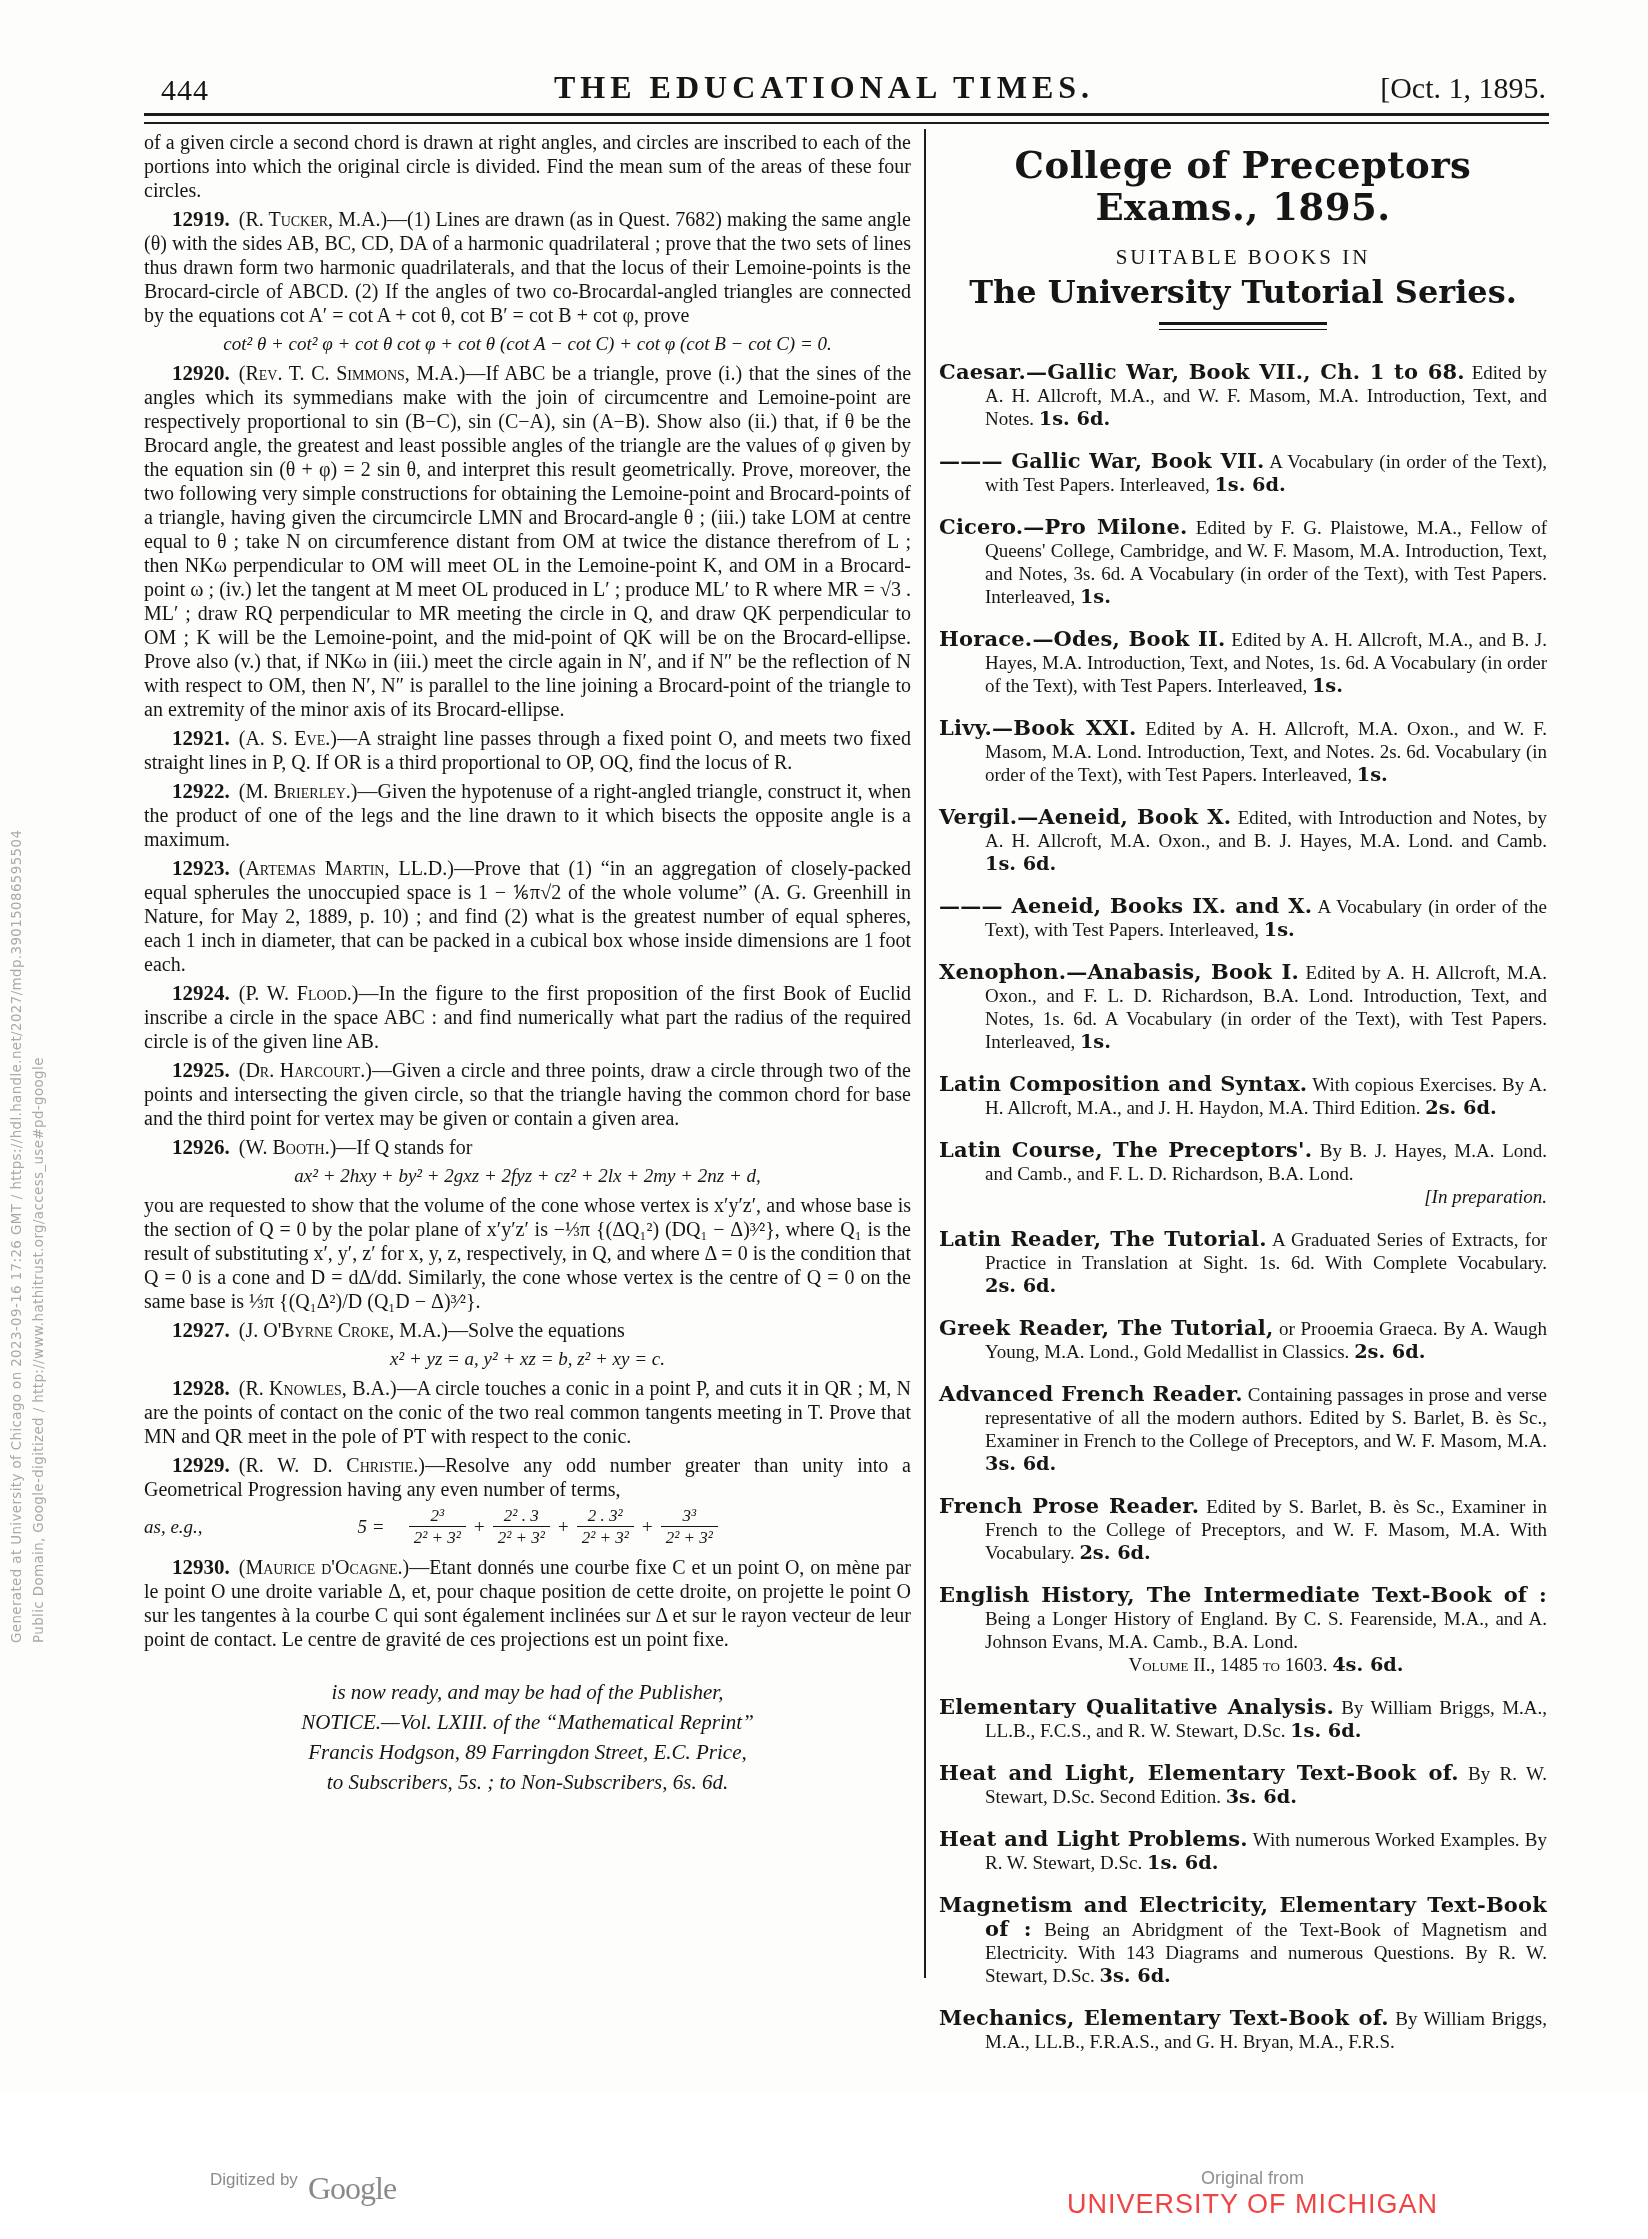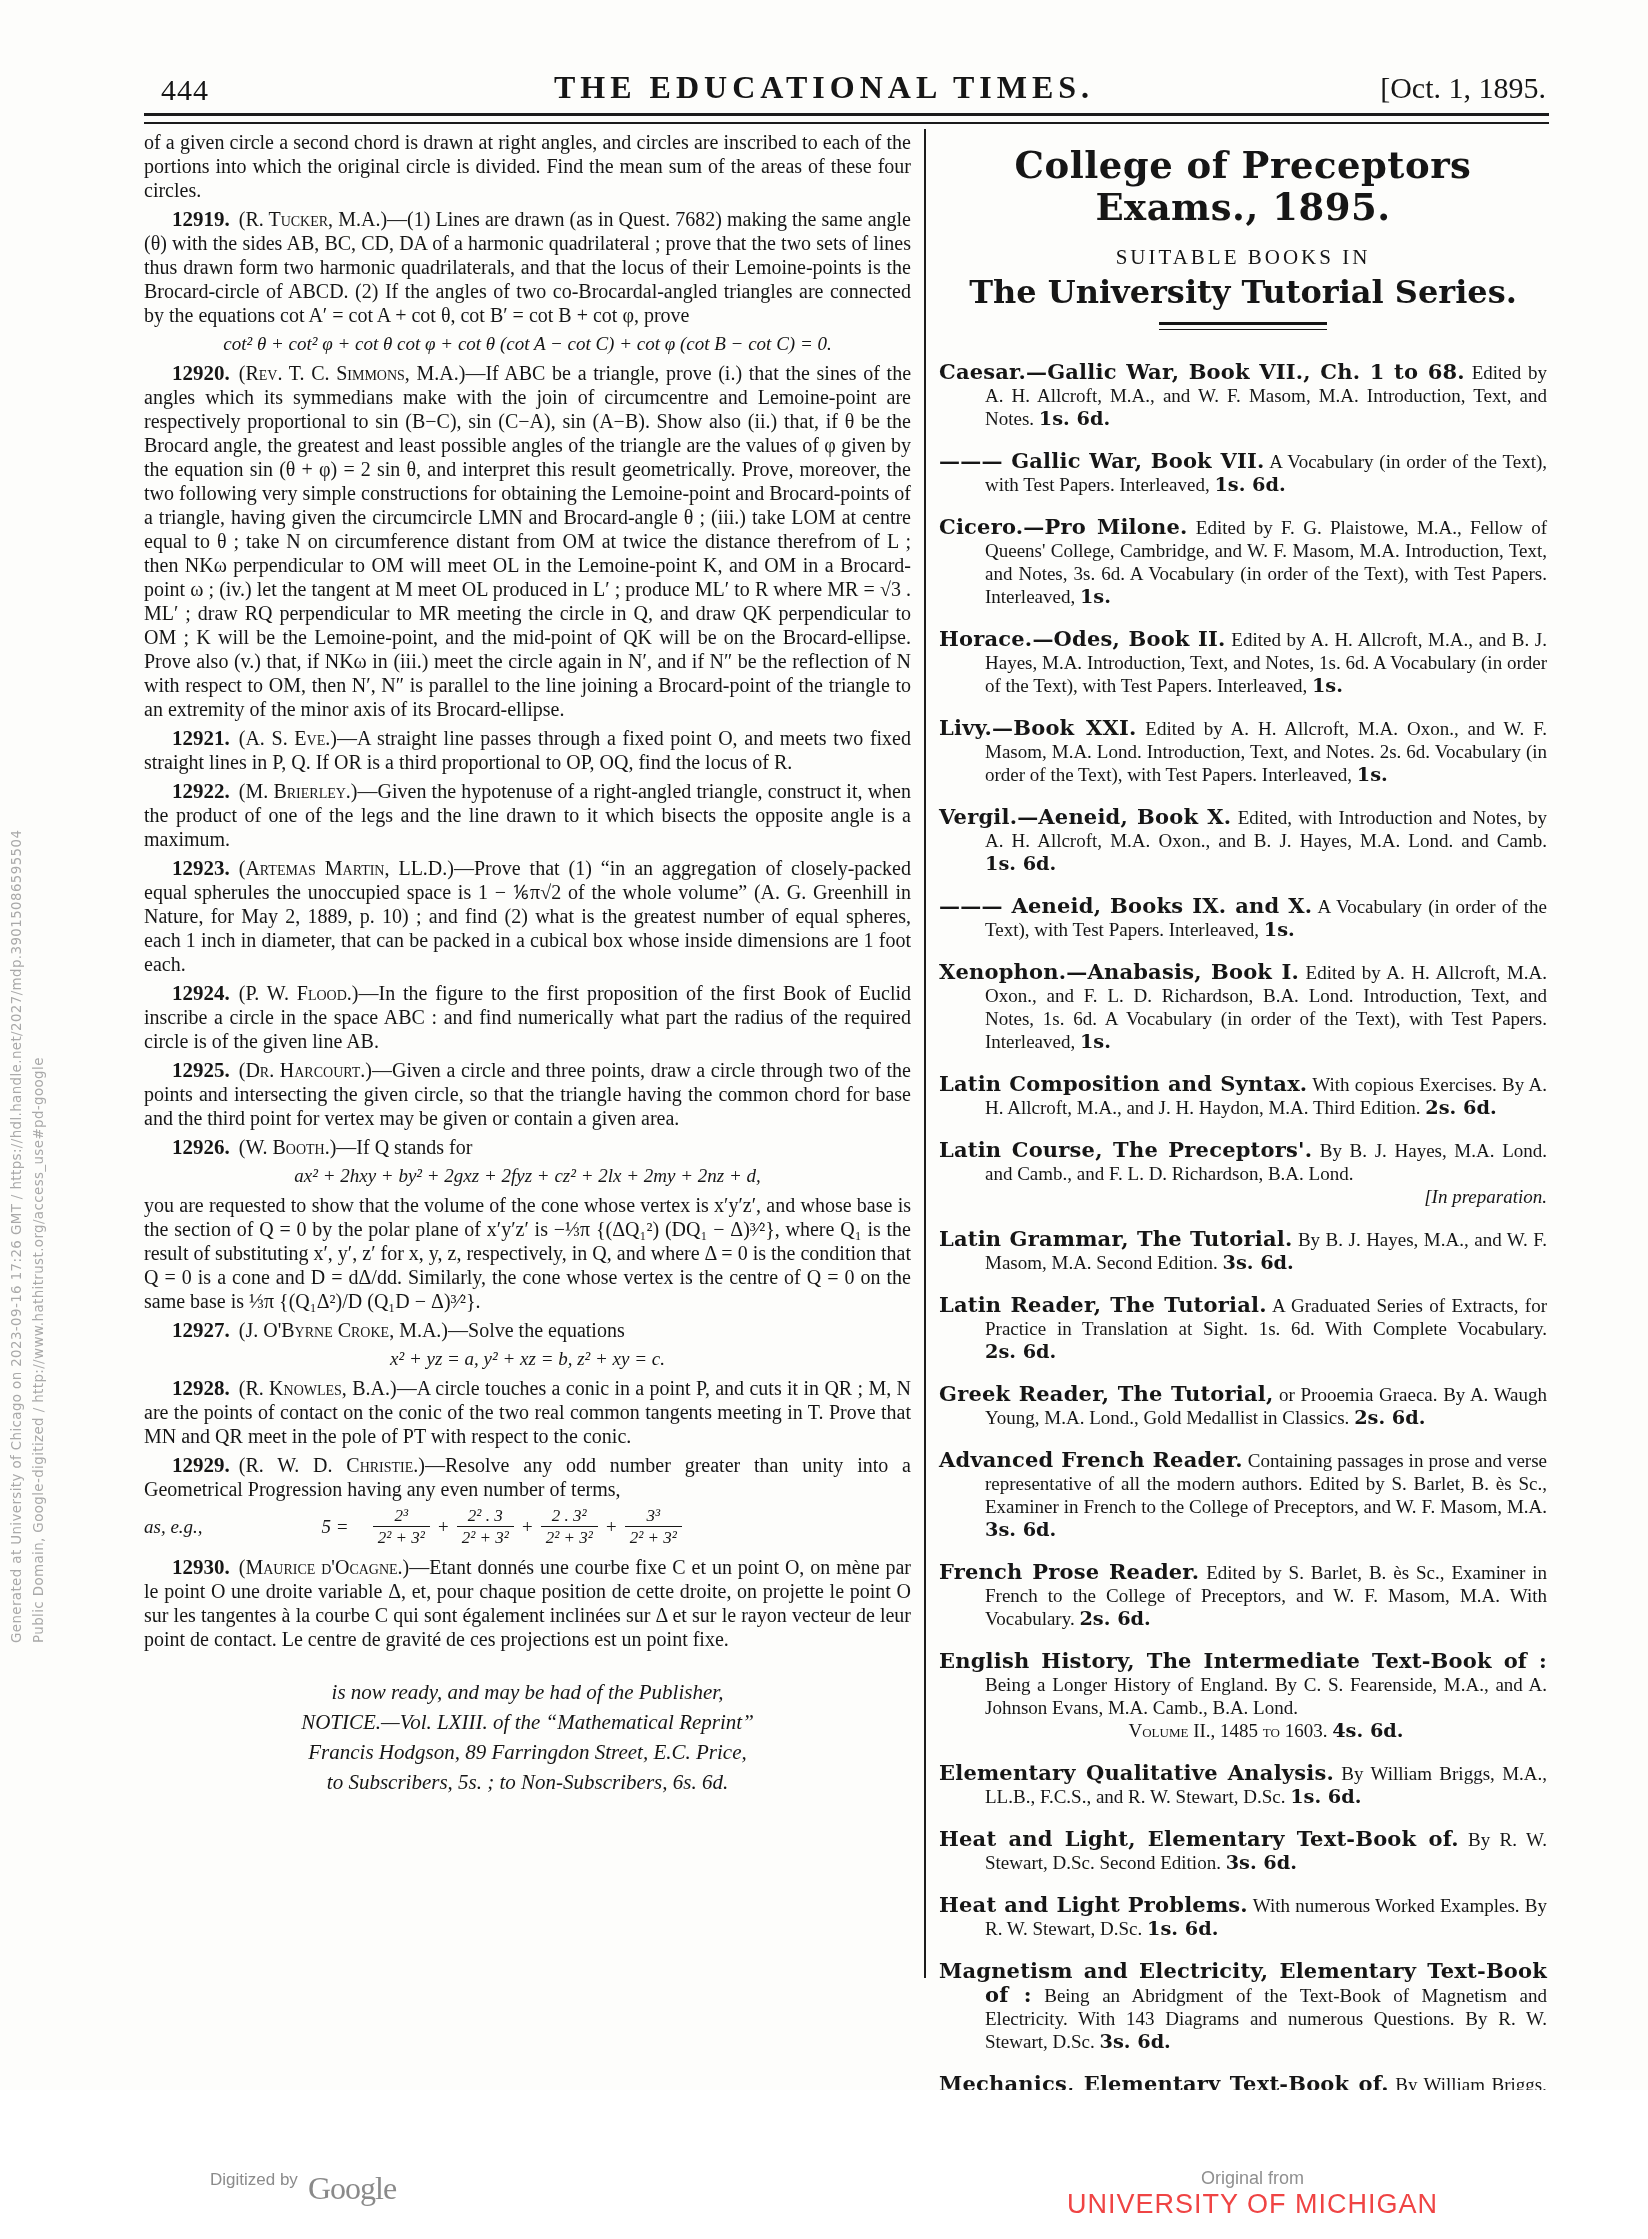--- a/index.html
+++ b/index.html
@@ -16,21 +16,21 @@
   .col-divider{position:absolute;left:924px;top:129px;width:2px;height:1849px;background:#1d1d1d;}
   .col-left{position:absolute;left:144px;top:130px;width:767px;font-size:20px;line-height:24px;text-align:justify;}
   .col-right{position:absolute;left:939px;top:130px;width:608px;font-size:19px;line-height:23px;}
   
   .prob{margin:0 0 5px 0;text-indent:28px;font-family:Liberation Serif, serif;}
   .prob.noindent{text-indent:0;}
   .pnum{margin-right:9px;font-size:21px;}
   .sc{font-variant:small-caps;}
   .eq{ text-align:center;margin:1px 0 5px 0;font-style:italic;font-size:19px;}
   .contin{margin:0 0 5px 0;text-indent:0;}
-  .eqrow{display:flex;align-items:center;margin:2px 0 8px 0;font-size:19px;}
+  .eqrow{display:flex;align-items:center;margin:2px 0 8px 0;font-size:19px;gap:36px;}
   .eqlead{font-style:italic;margin-right:119px;}
   .eqbody{display:flex;align-items:center;font-style:italic;}
   .lhs{margin-right:10px;}
   .op{margin:0 7px;}
   .frac{display:inline-flex;flex-direction:column;text-align:center;font-size:17px;line-height:19px;vertical-align:middle;}
   .frac .num{border-bottom:1.6px solid #161616;padding:0 5px 1px 5px;}
   .frac .den{padding:1px 5px 0 5px;}
   .notice{margin-top:26px;font-style:italic;font-size:21px;line-height:30px;text-align:center;}
   .notice .nline{display:block;}
   
@@ -149,21 +149,20 @@
     <p class="entry"><b class="lead">Caesar.—Gallic War, Book VII., Ch. 1 to 68.</b> <span>Edited by A. H. Allcroft, M.A., and W. F. Masom, M.A. Introduction, Text, and Notes.</span> <span class="price">1s. 6d.</span></p>
     <p class="entry"><b class="lead">——— Gallic War, Book VII.</b> <span>A Vocabulary (in order of the Text), with Test Papers. Interleaved,</span> <span class="price">1s. 6d.</span></p>
     <p class="entry"><b class="lead">Cicero.—Pro Milone.</b> <span>Edited by F. G. Plaistowe, M.A., Fellow of Queens' College, Cambridge, and W. F. Masom, M.A. Introduction, Text, and Notes, 3s. 6d. A Vocabulary (in order of the Text), with Test Papers. Interleaved,</span> <span class="price">1s.</span></p>
     <p class="entry"><b class="lead">Horace.—Odes, Book II.</b> <span>Edited by A. H. Allcroft, M.A., and B. J. Hayes, M.A. Introduction, Text, and Notes, 1s. 6d. A Vocabulary (in order of the Text), with Test Papers. Interleaved,</span> <span class="price">1s.</span></p>
     <p class="entry"><b class="lead">Livy.—Book XXI.</b> <span>Edited by A. H. Allcroft, M.A. Oxon., and W. F. Masom, M.A. Lond. Introduction, Text, and Notes. 2s. 6d. Vocabulary (in order of the Text), with Test Papers. Interleaved,</span> <span class="price">1s.</span></p>
     <p class="entry"><b class="lead">Vergil.—Aeneid, Book X.</b> <span>Edited, with Introduction and Notes, by A. H. Allcroft, M.A. Oxon., and B. J. Hayes, M.A. Lond. and Camb.</span> <span class="price">1s. 6d.</span></p>
     <p class="entry"><b class="lead">——— Aeneid, Books IX. and X.</b> <span>A Vocabulary (in order of the Text), with Test Papers. Interleaved,</span> <span class="price">1s.</span></p>
     <p class="entry"><b class="lead">Xenophon.—Anabasis, Book I.</b> <span>Edited by A. H. Allcroft, M.A. Oxon., and F. L. D. Richardson, B.A. Lond. Introduction, Text, and Notes, 1s. 6d. A Vocabulary (in order of the Text), with Test Papers. Interleaved,</span> <span class="price">1s.</span></p>
     <p class="entry"><b class="lead">Latin Composition and Syntax.</b> <span>With copious Exercises. By A. H. Allcroft, M.A., and J. H. Haydon, M.A. Third Edition.</span> <span class="price">2s. 6d.</span></p>
     <p class="entry"><b class="lead">Latin Course, The Preceptors'.</b> <span>By B. J. Hayes, M.A. Lond. and Camb., and F. L. D. Richardson, B.A. Lond.</span><span class="note">[In preparation.</span></p>
-    <p class="entry"><b class="lead">Latin Grammar, The Tutorial.</b> <span>By B. J. Hayes, M.A., and W. F. Masom, M.A. Second Edition.</span> <span class="price">3s. 6d.</span></p>
     <p class="entry"><b class="lead">Latin Reader, The Tutorial.</b> <span>A Graduated Series of Extracts, for Practice in Translation at Sight. 1s. 6d. With Complete Vocabulary.</span> <span class="price">2s. 6d.</span></p>
     <p class="entry"><b class="lead">Greek Reader, The Tutorial,</b> <span>or Prooemia Graeca. By A. Waugh Young, M.A. Lond., Gold Medallist in Classics.</span> <span class="price">2s. 6d.</span></p>
     <p class="entry"><b class="lead">Advanced French Reader.</b> <span>Containing passages in prose and verse representative of all the modern authors. Edited by S. Barlet, B. ès Sc., Examiner in French to the College of Preceptors, and W. F. Masom, M.A.</span> <span class="price">3s. 6d.</span></p>
     <p class="entry"><b class="lead">French Prose Reader.</b> <span>Edited by S. Barlet, B. ès Sc., Examiner in French to the College of Preceptors, and W. F. Masom, M.A. With Vocabulary.</span> <span class="price">2s. 6d.</span></p>
     <p class="entry"><b class="lead">English History, The Intermediate Text-Book of :</b> <span>Being a Longer History of England. By C. S. Fearenside, M.A., and A. Johnson Evans, M.A. Camb., B.A. Lond.</span><span class="vol"><span class="sc">Volume II., 1485 to 1603.</span> <span class="price">4s. 6d.</span></span></p>
     <p class="entry"><b class="lead">Elementary Qualitative Analysis.</b> <span>By William Briggs, M.A., LL.B., F.C.S., and R. W. Stewart, D.Sc.</span> <span class="price">1s. 6d.</span></p>
     <p class="entry"><b class="lead">Heat and Light, Elementary Text-Book of.</b> <span>By R. W. Stewart, D.Sc. Second Edition.</span> <span class="price">3s. 6d.</span></p>
     <p class="entry"><b class="lead">Heat and Light Problems.</b> <span>With numerous Worked Examples. By R. W. Stewart, D.Sc.</span> <span class="price">1s. 6d.</span></p>
     <p class="entry"><b class="lead">Magnetism and Electricity, Elementary Text-Book of :</b> <span>Being an Abridgment of the Text-Book of Magnetism and Electricity. With 143 Diagrams and numerous Questions. By R. W. Stewart, D.Sc.</span> <span class="price">3s. 6d.</span></p>
     <p class="entry"><b class="lead">Mechanics, Elementary Text-Book of.</b> <span>By William Briggs, M.A., LL.B., F.R.A.S., and G. H. Bryan, M.A., F.R.S.</span> </p>

